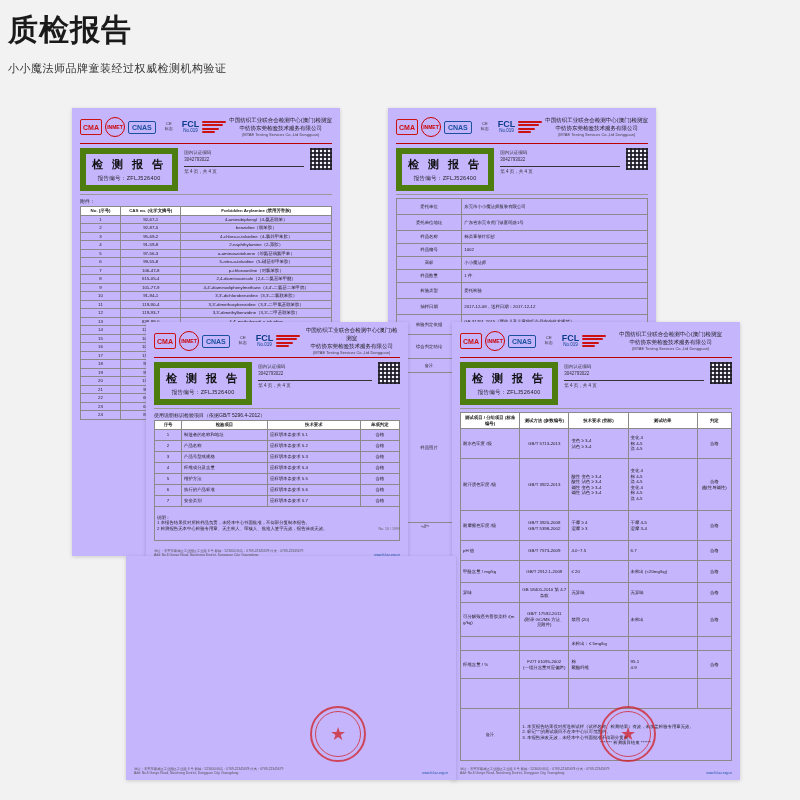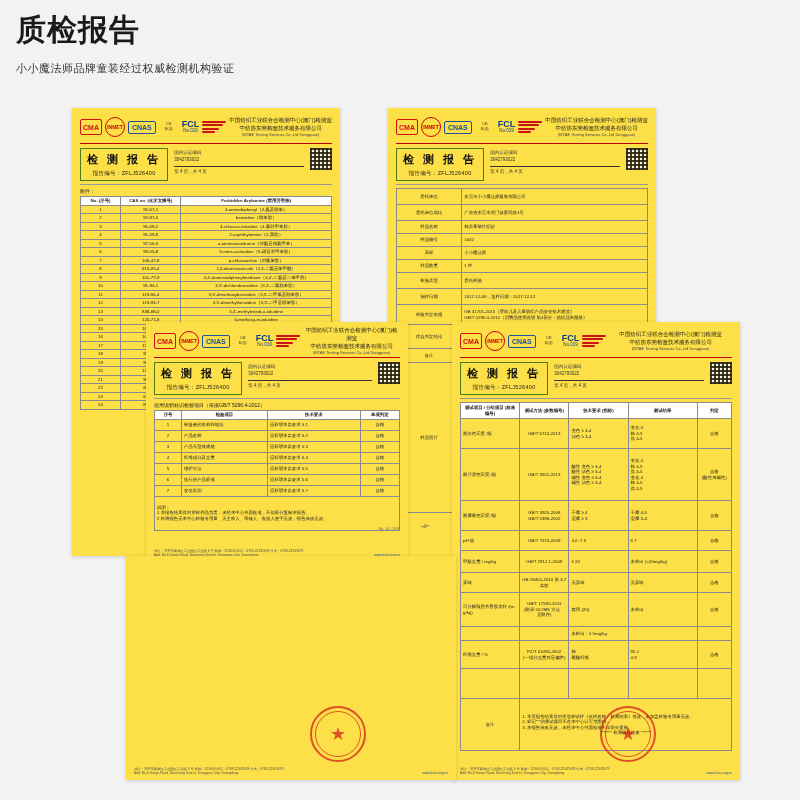--- a/index.html
+++ b/index.html
@@ -9,40 +9,40 @@
   body {
     width: 800px;
     height: 800px;
     background: #f2f2f2;
     font-family: "Liberation Sans", sans-serif;
     overflow: hidden;
     position: relative;
   }
   .page-header {
     position: absolute;
-    left: 16px;
+    left: 8px;
     top: 10px;
   }
   .page-title {
     font-size: 30px;
     font-weight: bold;
     color: #1a1a1a;
     letter-spacing: 1px;
     margin: 0;
   }
   .page-subtitle {
     font-size: 11px;
     color: #333;
     margin-top: 10px;
     letter-spacing: 0.5px;
   }
 
   .doc {
     position: absolute;
-    background: #fde047;
+    background: #c4b5fd;
     box-shadow: 0 1px 4px rgba(0,0,0,0.16);
     overflow: hidden;
     color: #222;
   }
   .doc-inner {
     position: absolute;
     left: 0; top: 0; right: 0; bottom: 0;
     padding: 6px 8px;
     box-sizing: border-box;
   }
@@ -138,21 +138,21 @@
     background: #999;
     margin: 3px 0;
   }
 
   .report-band {
     display: flex;
     align-items: flex-start;
     gap: 6px;
   }
   .report-band-left {
-    border: 1px solid #4d7c0f;
+    border: 6px solid #4d7c0f;
     padding: 3px 6px;
     text-align: center;
   }
   .report-title {
     font-size: 11px;
     font-weight: bold;
     letter-spacing: 3px;
     color: #111;
   }
   .report-no {

